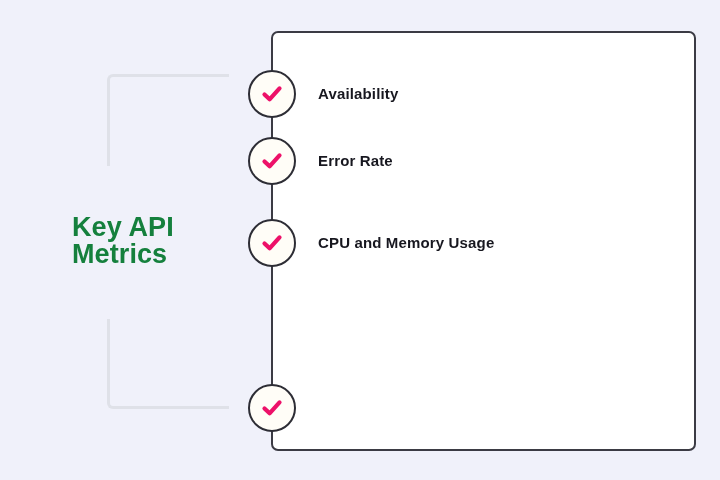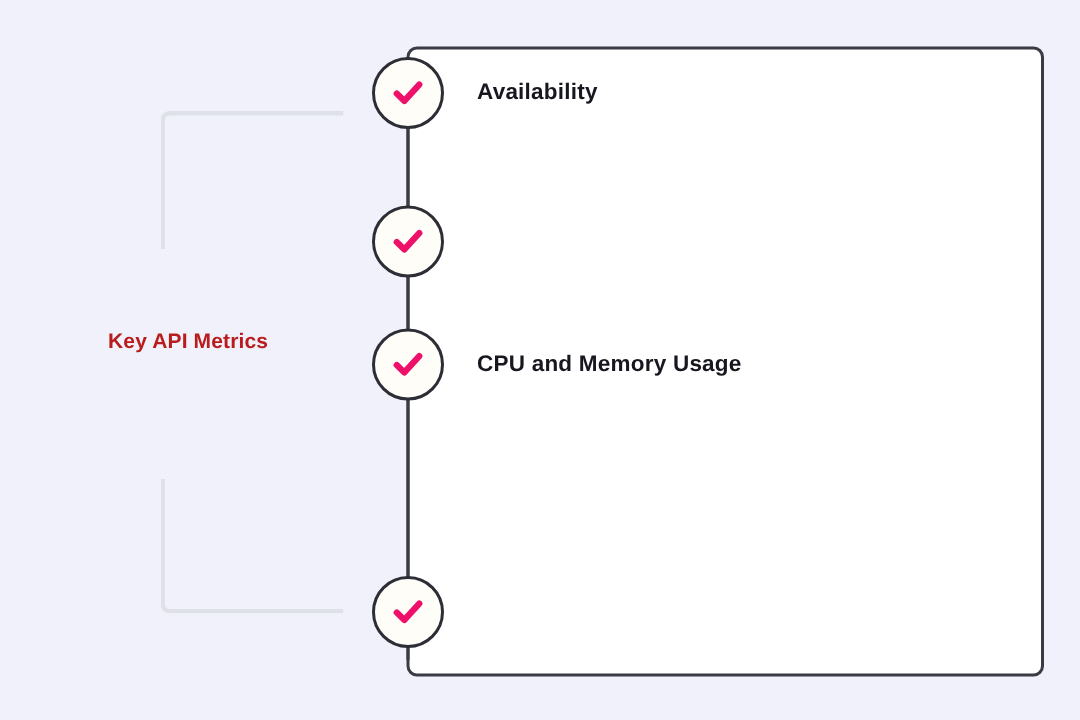--- a/index.html
+++ b/index.html
@@ -22,24 +22,24 @@
     width: 720px;
     height: 480px;
   }
 
   
   .title-block {
     position: absolute;
     left: 72px;
     top: 214px;
     width: 160px;
-    font-size: 14px;
+    font-size: 27px;
     font-weight: bold;
     line-height: 27px;
-    color: #b91c1c;
+    color: #15803d;
     letter-spacing: 0.1px;
     white-space: pre-line;
   }
 
   
   .bracket {
     position: absolute;
     border-color: #dfe1e8;
     border-style: solid;
     box-sizing: border-box;
@@ -135,34 +135,35 @@
   <div class="title-block">Key API Metrics</div>
 
   <div class="bracket bracket-top"></div>
   <div class="bracket bracket-bottom"></div>
 
   <div class="panel"></div>
 
   <div class="spine"></div>
 
   <div class="steps">
-      <div class="step" style="top: 38px;">
+      <div class="step" style="top: 70px;">
         <div class="node">
           <svg width="26" height="26" viewBox="0 0 26 26" aria-hidden="true">
             <path d="M5.5 13.4 L10.6 18.3 L20.5 7.4" fill="none" stroke="#ed1169" stroke-width="4.2" stroke-linecap="round" stroke-linejoin="round"></path>
           </svg>
         </div>
         <div class="step-label" style="left: 318px;">Availability</div>
       </div>
       <div class="step" style="top: 137px;">
         <div class="node">
           <svg width="26" height="26" viewBox="0 0 26 26" aria-hidden="true">
             <path d="M5.5 13.4 L10.6 18.3 L20.5 7.4" fill="none" stroke="#ed1169" stroke-width="4.2" stroke-linecap="round" stroke-linejoin="round"></path>
           </svg>
         </div>
+        <div class="step-label" style="left: 318px;">Error Rate</div>
       </div>
       <div class="step" style="top: 219px;">
         <div class="node">
           <svg width="26" height="26" viewBox="0 0 26 26" aria-hidden="true">
             <path d="M5.5 13.4 L10.6 18.3 L20.5 7.4" fill="none" stroke="#ed1169" stroke-width="4.2" stroke-linecap="round" stroke-linejoin="round"></path>
           </svg>
         </div>
         <div class="step-label" style="left: 318px;">CPU and Memory Usage</div>
       </div>
       <div class="step" style="top: 384px;">

